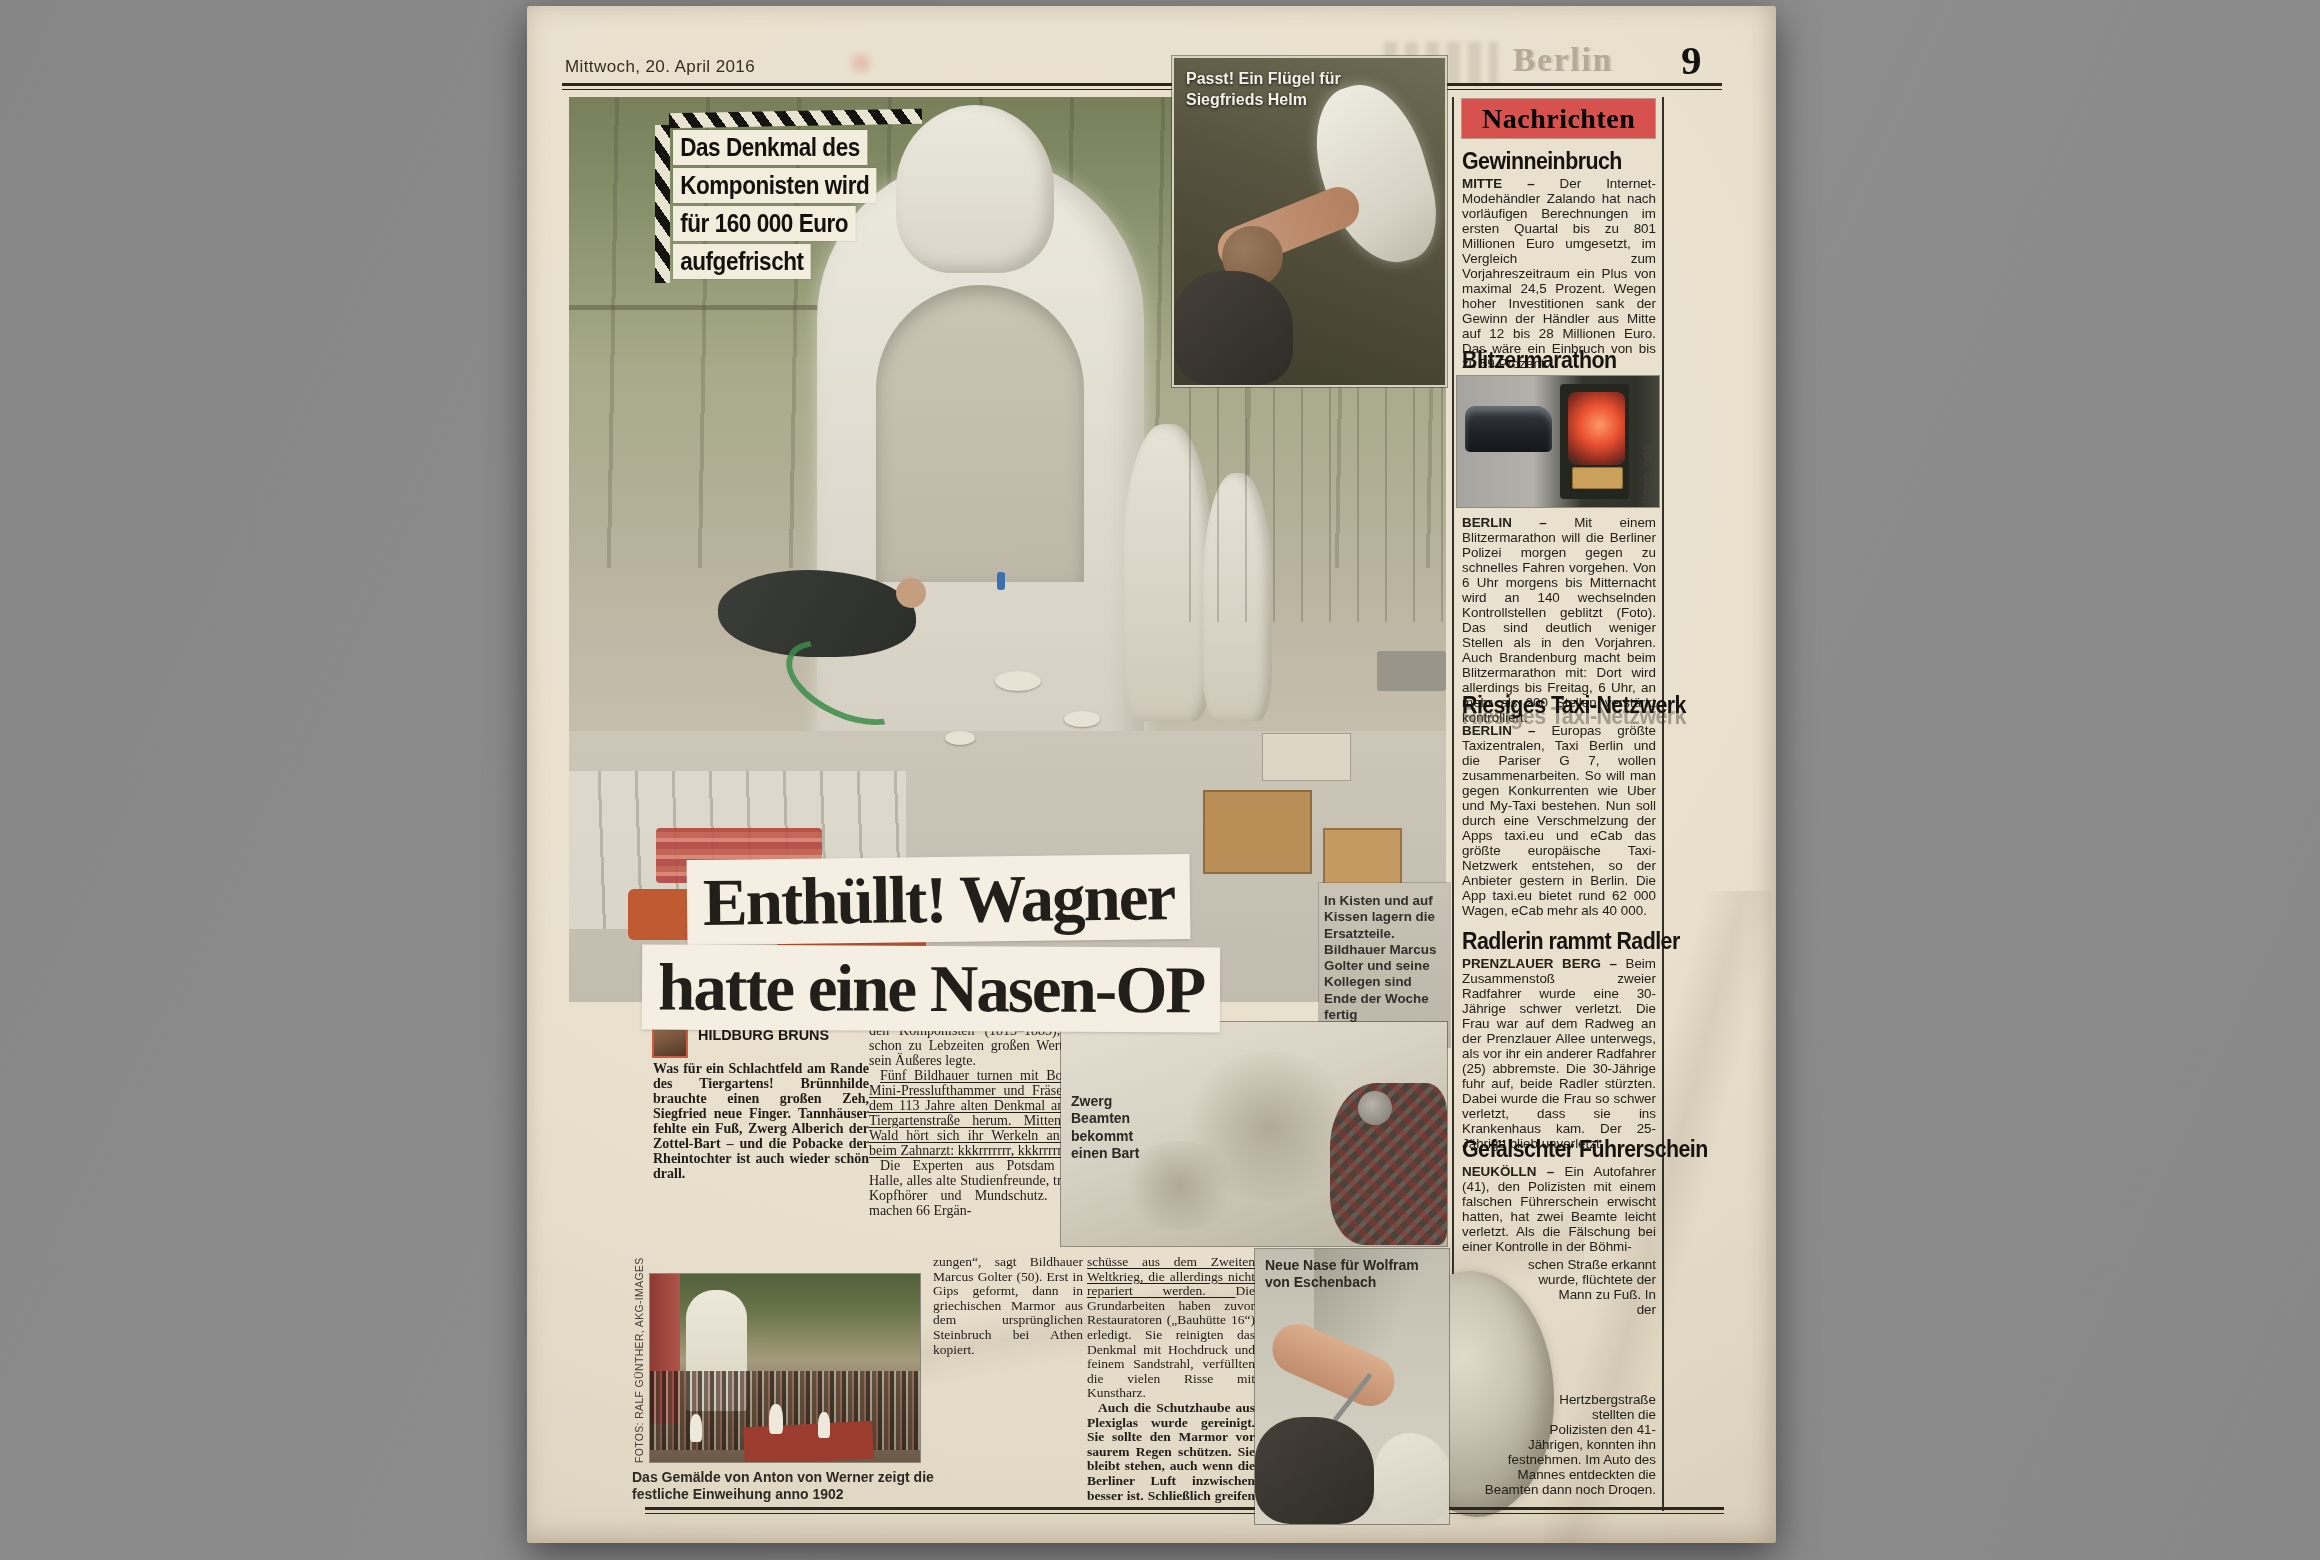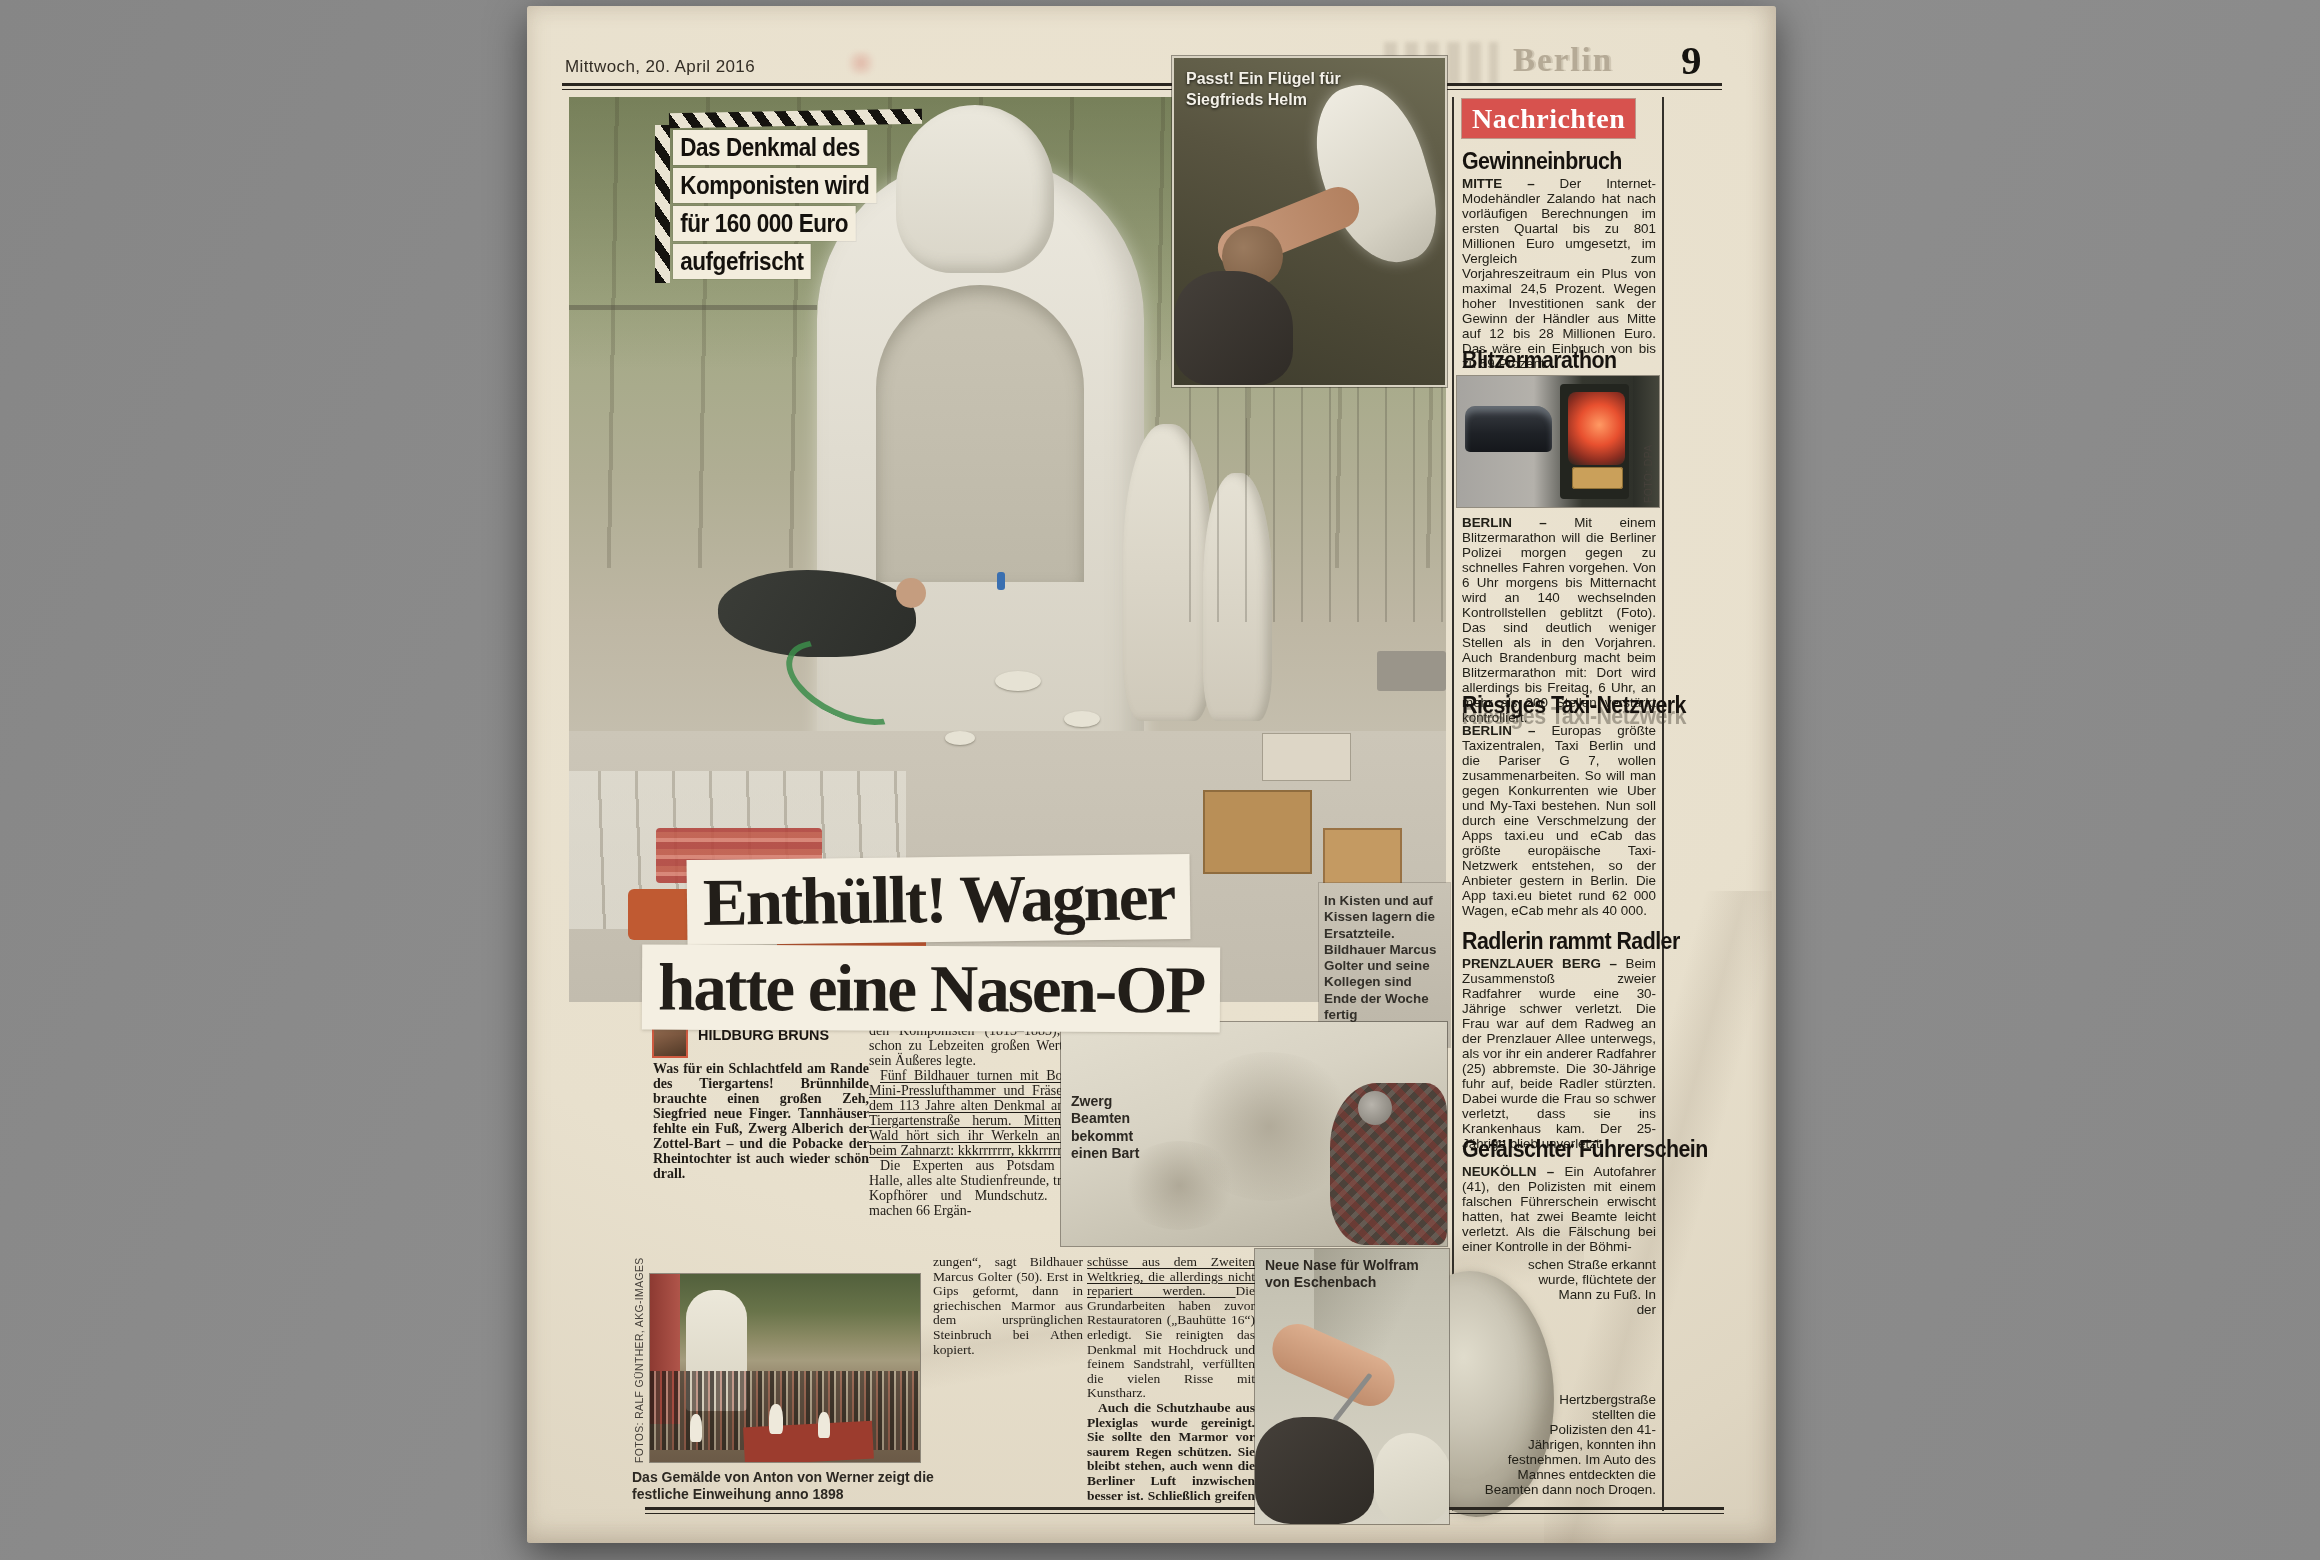--- a/index.html
+++ b/index.html
@@ -91,21 +91,21 @@
   .photo-paint{background:linear-gradient(180deg,#52603c 0%,#69744a 20%,#8b8a64 34%,#a59c7e 46%,#8d7d64 60%,#786851 78%,#6b5a47 100%);overflow:hidden;}
   .pmon{left:36px;top:16px;width:61px;height:121px;border-radius:28px 28px 4px 4px;background:linear-gradient(180deg,#ece8da,#d8d3c2);}
   .pdrape{left:0;top:0;width:30px;height:150px;background:linear-gradient(90deg,#8d3a32,#b0554a);}
   .pcarpet{background:#9c3c2e;transform:rotate(-3deg);}
   .crowd{opacity:.85;filter:blur(0.6px);
      background:repeating-linear-gradient(90deg,rgba(35,28,22,.85) 0 4px,rgba(205,195,175,.55) 4px 6px,rgba(70,55,45,.8) 6px 10px,rgba(160,70,58,.5) 10px 12px);}
   .pw{background:#eee9db;border-radius:45% 45% 20% 20%;}
 
   
   .vline{background:#33302a;width:2px;}
-  .banner{background:#d7524e;color:#ffffff;font:bold 28px/39px "Liberation Serif",serif;letter-spacing:0.5px;padding:0 10px;box-shadow:0 0 0 1px rgba(120,40,35,.4);}
+  .banner{background:#d7524e;color:#000000;font:bold 28px/39px "Liberation Serif",serif;letter-spacing:0.5px;padding:0 20px;box-shadow:0 0 0 1px rgba(120,40,35,.4);}
   .nhead{font:bold 23px/24px "Liberation Sans",sans-serif;color:#17130f;letter-spacing:-0.6px;transform:scaleX(.93);transform-origin:left;white-space:nowrap;}
   .nhead.doubled{text-shadow:0 11px 0 rgba(60,54,44,.4);}
   .ntext{font:13.4px/15px "Liberation Sans",sans-serif;color:#222018;text-align:justify;}
   .ntext .b{font-weight:bold;}
   .nright{text-align:right;}
   .st{float:left;clear:left;height:15px;}
 
   
   .atext{font:14px/15px "Liberation Serif",serif;color:#201c17;text-align:justify;}
   .atext p{margin:0;text-indent:11px;}
@@ -205,21 +205,21 @@
   <div class="abs photo-paint ph" style="left:650px;top:1274px;width:270px;height:188px;">
     <div class="abs pdrape"></div>
     <div class="abs pmon"></div>
     <div class="abs crowd" style="left:0;bottom:12px;width:100%;height:79px;"></div>
     <div class="abs pcarpet" style="left:94px;bottom:0;width:129px;height:38px;"></div>
     <div class="abs pw" style="left:119px;bottom:28px;width:14px;height:30px;"></div>
     <div class="abs pw" style="left:168px;bottom:24px;width:12px;height:26px;"></div>
     <div class="abs pw" style="left:40px;bottom:20px;width:12px;height:28px;"></div>
   </div>
   <div class="abs vtext" style="left:634px;top:1463px;">FOTOS: RALF GÜNTHER, AKG-IMAGES</div>
-  <div class="abs capdark capcenter" style="left:632px;top:1469px;width:303px;">Das Gemälde von Anton von Werner zeigt die festliche Einweihung anno 1898</div>
+  <div class="abs capdark capcenter" style="left:632px;top:1469px;width:303px;">Das Gemälde von Anton von Werner zeigt die festliche Einweihung anno 1902</div>
 
   <div class="abs atext" style="left:869px;top:1008px;width:219px;height:246px;overflow:hidden;">
     <p class="ni">überstanden, dürfen wir enthüllen über den Komponisten (1813–1883), der schon zu Lebzeiten großen Wert auf sein Äußeres legte.</p>
     <p class="ul">Fünf Bildhauer turnen mit Bohrer, Mini-Presslufthammer und Fräse auf dem 113 Jahre alten Denkmal an der Tiergartenstraße herum. Mitten im Wald hört sich ihr Werkeln an wie beim Zahnarzt: kkkrrrrrrr, kkkrrrrrrr.</p>
     <p>Die Experten aus Potsdam und Halle, alles alte Studienfreunde, tragen Kopfhörer und Mundschutz. „Wir machen 66 Ergän-</p>
   </div>
 
   <div class="abs atext small-a" style="left:933px;top:1255px;width:150px;height:240px;overflow:hidden;">
     <p class="ni">zungen“, sagt Bildhauer Marcus Golter (50). Erst in Gips geformt, dann in griechischen Marmor aus dem ursprünglichen Steinbruch bei Athen kopiert.</p>
   </div>

